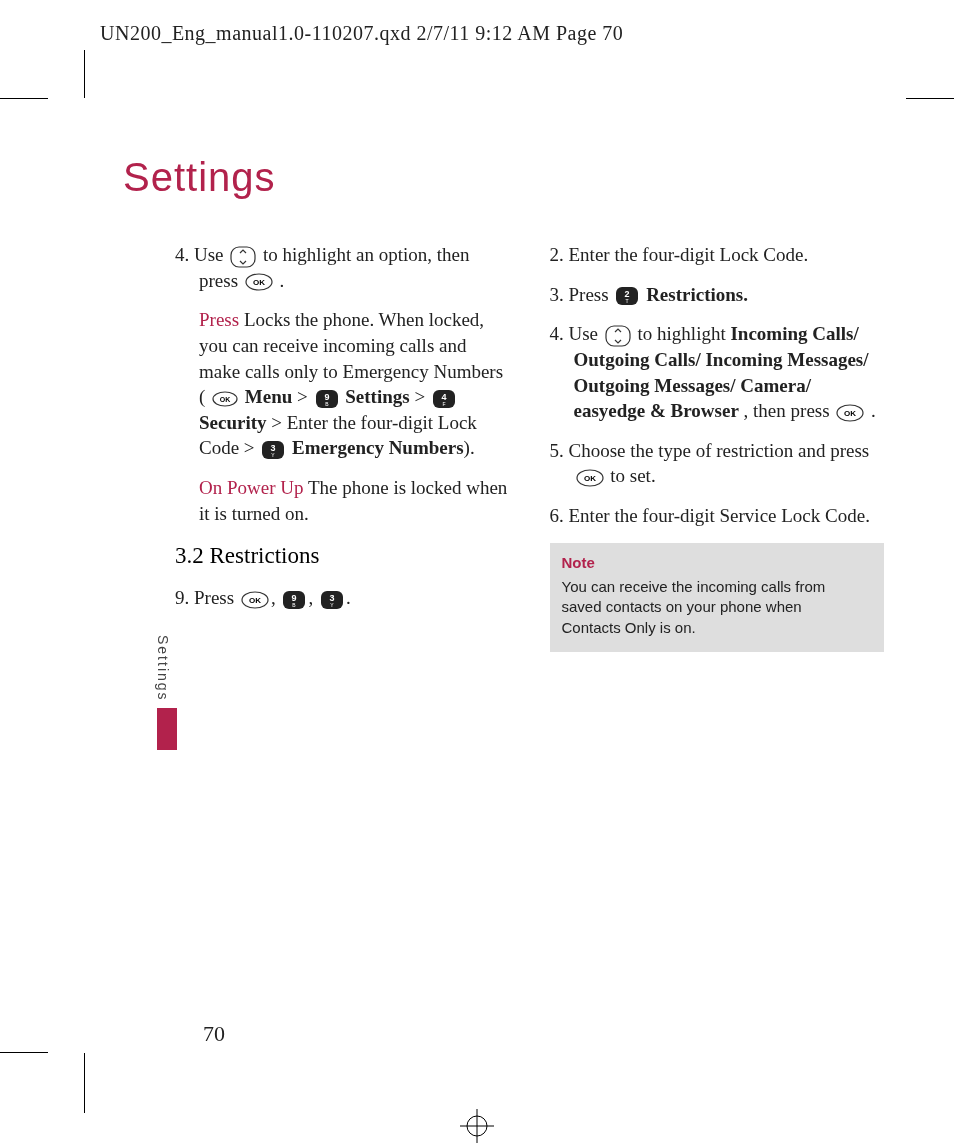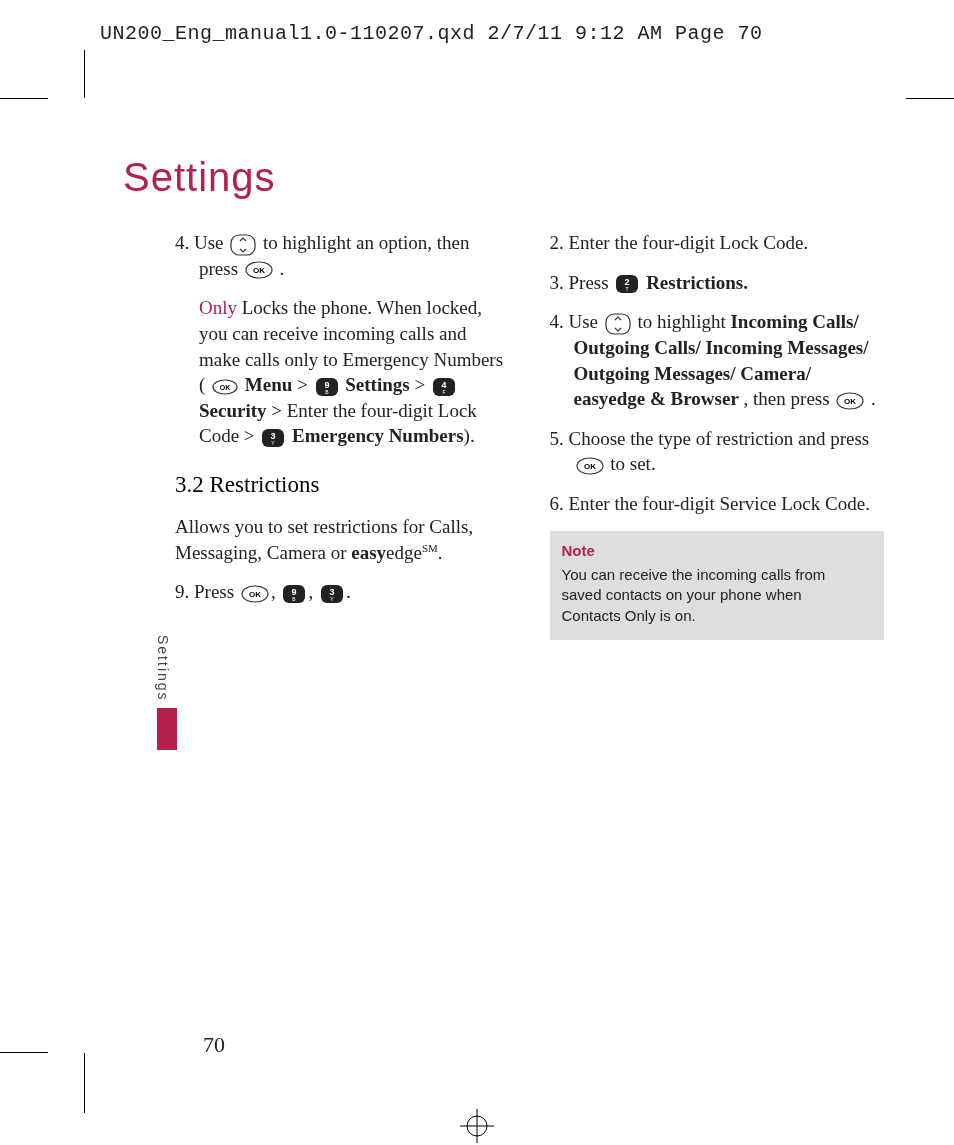--- a/index.html
+++ b/index.html
@@ -9,21 +9,21 @@
     color: #222;
     width: 954px;
     height: 1145px;
     position: relative;
     overflow: hidden;
   }
   .header-line {
     position: absolute;
     top: 22px;
     left: 100px;
-    font-family: Liberation Mono, monospace;
+    font-family: Liberation Serif, serif;
     font-size: 20px;
     letter-spacing: 0.5px;
   }
   .crop-tl-h { position:absolute; top:98px; left:0; width:48px; border-top:1px solid #000;}
   .crop-tl-v { position:absolute; top:50px; left:84px; height:48px; border-left:1px solid #000;}
   .crop-tr-h { position:absolute; top:98px; right:0; width:48px; border-top:1px solid #000;}
   .crop-bl-h { position:absolute; top:1052px; left:0; width:48px; border-top:1px solid #000;}
   .crop-bl-v { position:absolute; top:1053px; left:84px; height:60px; border-left:1px solid #000;}
   .reg-mark { position:absolute; bottom:2px; left:50%; transform:translateX(-50%); }
   .reg-mark svg { display:block; }
@@ -42,21 +42,21 @@
     margin: 50px 0 30px 28px;
     letter-spacing: 1px;
   }
   .columns {
     display: flex;
     gap: 40px;
     margin-left: 80px;
     margin-right: 10px;
   }
   .col { flex: 1; font-size: 19px; line-height: 1.35; }
-  .col p { margin-bottom: 14px; }
+  .col p { margin-bottom: 14px; margin-top: 12px; }
   .red-term { color:#B2224C; font-weight:400; }
   .bold { font-weight:700; }
   .subhead {
     color:#000000;
     font-size: 23px;
     margin: 20px 0 12px 0;
     font-weight: 400;
   }
   .note-box {
     background:#dedede;
@@ -79,21 +79,21 @@
     font-size:14px;
     letter-spacing:2px;
     color:#444;
   }
   .side-bar {
     width:20px; height:42px; background:#B2224C; margin-top:6px; margin-left:2px;
   }
   .page-num {
     position:absolute;
     left:108px;
-    bottom:7px;
+    bottom:18px;
     font-size:22px;
   }
   .sm { font-size:11px; vertical-align:super; }
   
   .key {
     display:inline-block;
     vertical-align:middle;
     margin:0 2px;
   }
   .nav-key svg, .ok-key svg, .num-key svg { display:block; }
@@ -146,21 +146,21 @@
           <svg width="28" height="18">
               <ellipse cx="14" cy="9" rx="13" ry="8" fill="#fff" stroke="#333" stroke-width="1.2"></ellipse>
               <text x="14" y="12" text-anchor="middle" font-size="8" font-family="Arial" font-weight="bold">OK</text>
             </svg>
         </span>
         <span> .</span>
       </p>
 
 
       <p class="hang-body">
-        <span class="red-term">Only</span>
+        <span class="red-term">Press</span>
         <span> Locks the phone. When locked, you can receive incoming calls and make calls only to Emergency Numbers ( </span>
         <span class="key ok-key">
           <svg width="26" height="16">
               <ellipse cx="13" cy="8" rx="12" ry="7" fill="#fff" stroke="#333" stroke-width="1.2"></ellipse>
               <text x="13" y="11" text-anchor="middle" font-size="7" font-family="Arial" font-weight="bold">OK</text>
             </svg>
         </span>
         <span class="bold"> Menu</span>
         <span> &gt; </span>
         <span class="key num-key">
@@ -184,26 +184,27 @@
         <span class="key num-key">
           <svg width="24" height="20">
               <rect x="1" y="1" width="22" height="18" rx="6" fill="#222"></rect>
               <text x="12" y="11" text-anchor="middle" font-size="9" fill="#fff" font-family="Arial" font-weight="bold">3</text>
               <text x="12" y="17" text-anchor="middle" font-size="5" fill="#fff" font-family="Arial">Y</text>
             </svg>
         </span>
         <span class="bold"> Emergency Numbers</span><span>).</span>
       </p>
 
+      <p class="hang-body">
+        <span class="red-term">On Power Up</span>
+        <span> The phone is locked when it is turned on.</span>
+      </p>
 
       <p class="subhead">3.2 Restrictions</p>
 
-      <p>
-        <span>Allows you to set restrictions for Calls, Messaging, Camera or </span><span class="bold">easy</span><span>edge</span><span class="sm">SM</span><span>.</span>
-      </p>
 
       <p class="hang">
         <span>9. Press </span>
         <span class="key ok-key">
           <svg width="28" height="18">
               <ellipse cx="14" cy="9" rx="13" ry="8" fill="#fff" stroke="#333" stroke-width="1.2"></ellipse>
               <text x="14" y="12" text-anchor="middle" font-size="8" font-family="Arial" font-weight="bold">OK</text>
             </svg>
         </span><span>,  </span>
         <span class="key num-key">

